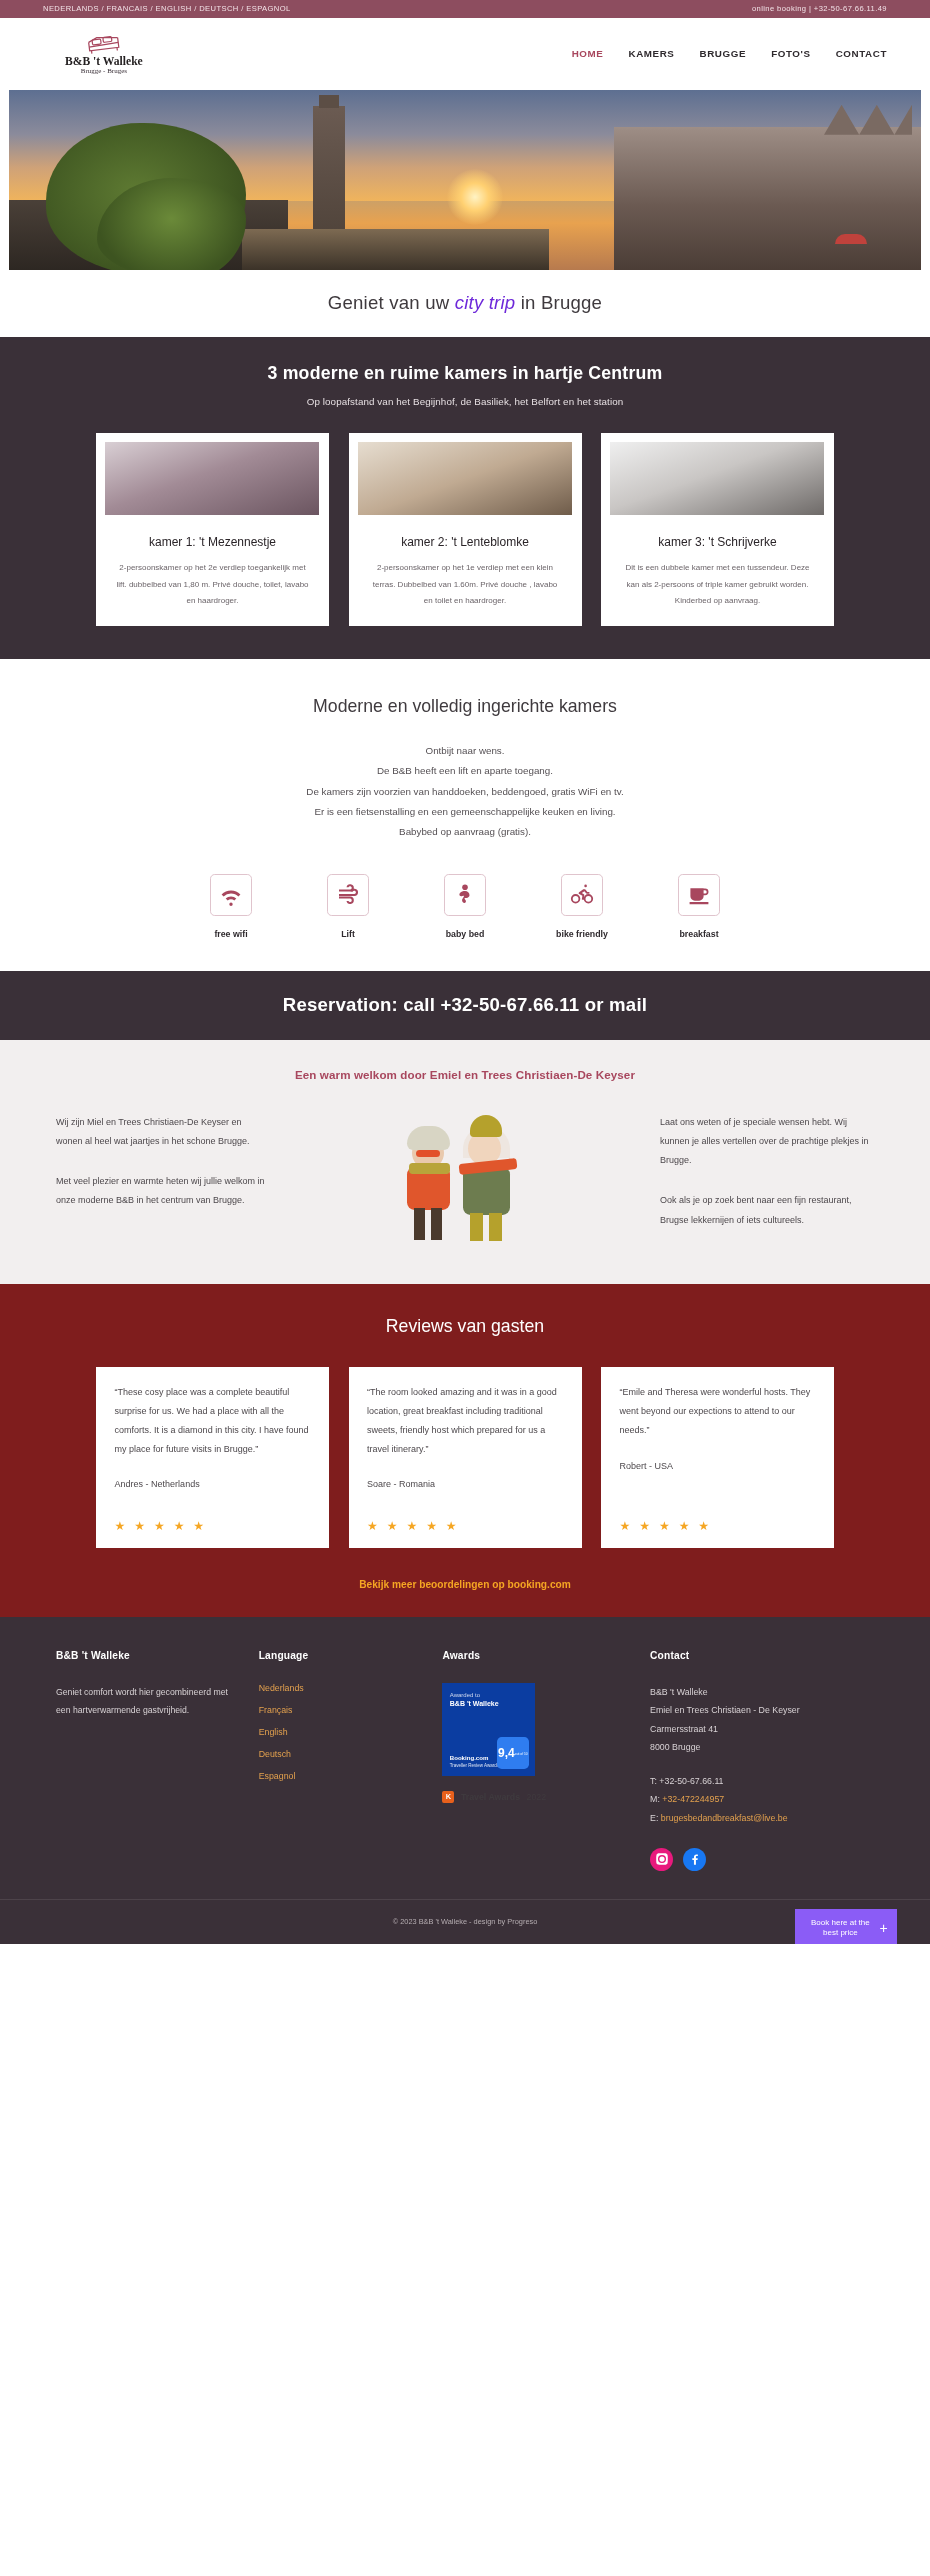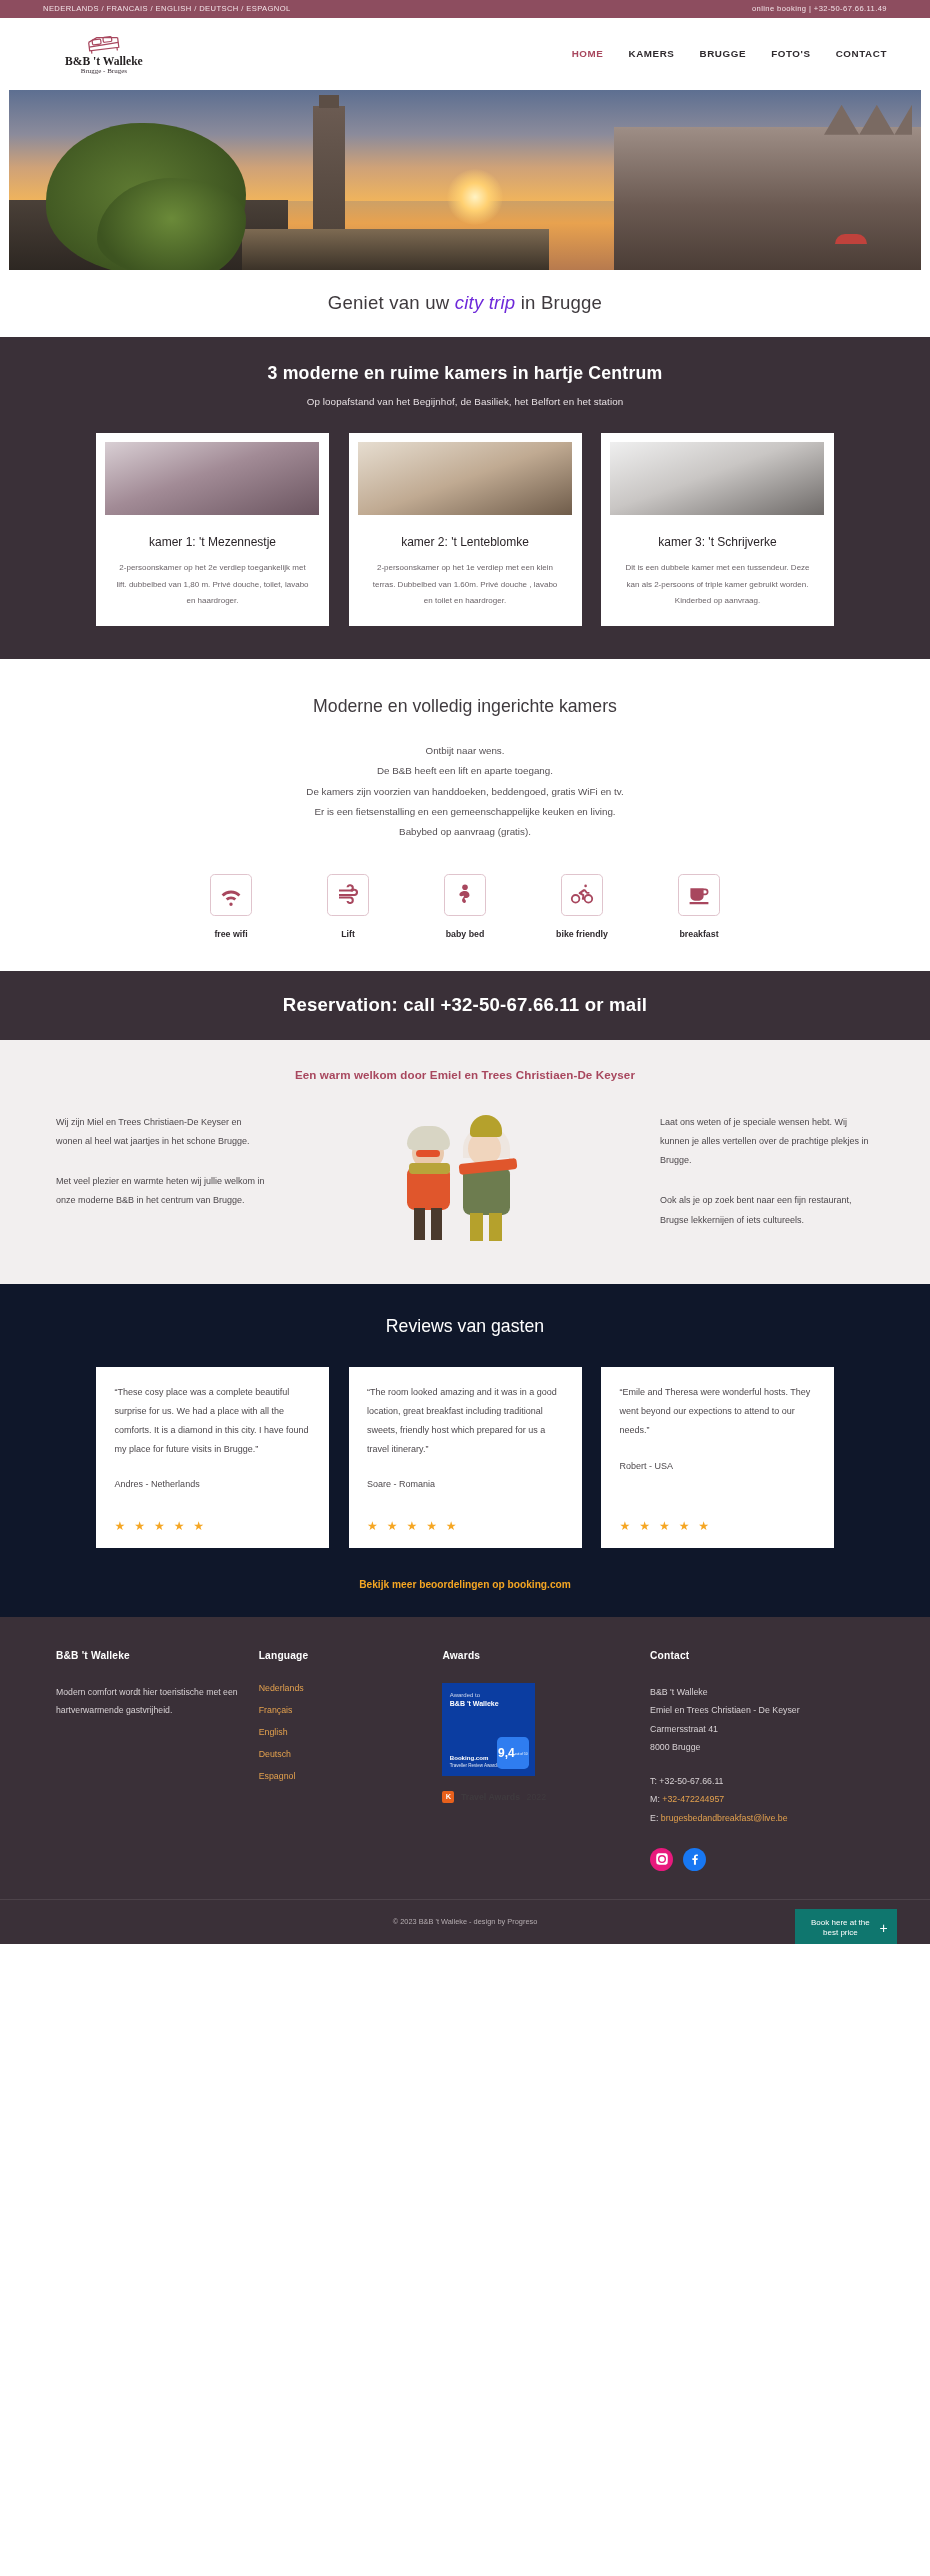--- a/index.html
+++ b/index.html
@@ -198,21 +198,21 @@
   .couple .legA2 { position:absolute; left:54px; top:95px; width:11px; height:32px; background:#4b3a2d; }
   .couple .headB { position:absolute; left:91px; top:18.6px; width:33px; height:35px; border-radius:50%; background:#f0d5bd; }
   .couple .hairB { position:absolute; left:86px; top:13px; width:47px; height:32px; border-radius:23px 23px 0 0; background:#eee6e0; }
   .couple .hatB { position:absolute; left:93px; top:1.9px; width:32px; height:22px; border-radius:16px 16px 3.7px 3.7px; background:#b5a12c; }
   .couple .bodyB { position:absolute; left:86px; top:54px; width:47px; height:48px; border-radius:7.4px; background:#6d7c4f; }
   .couple .scarfB { position:absolute; left:82px; top:48px; width:58px; height:11px; background:#e0562c; border-radius:3.7px; transform:rotate(-6deg); }
   .couple .legB { position:absolute; left:93px; top:100px; width:13px; height:28px; background:#b5a12c; }
   .couple .legB2 { position:absolute; left:112px; top:100px; width:13px; height:28px; background:#b5a12c; }
 
   
-  .reviews { background:#0f172a; padding: 32px 0 26px; }
+  .reviews { background:#7f1d1d; padding: 32px 0 26px; }
   .reviews h2 { text-align:center; color:#fff; font-size:17.7px; font-weight:normal; }
   .revgrid { display:flex; justify-content:center; gap:19.5px; margin-top:30px; }
   .revcard {
     width:233px; background:#fff; padding:16.7px 18.6px 15px; min-height:181px;
     display:flex; flex-direction:column;
   }
   .revcard .txt { font-size:9px; line-height:2.1; color:#4d484c; }
   .revcard .who { font-size:9px; color:#4d484c; margin-top:20.5px; }
   .revcard .stars { margin-top:auto; padding-top:16.7px; color:#f5a623; font-size:12px; letter-spacing:2.8px; }
   .revlink { text-align:center; margin-top:26px; }
@@ -255,21 +255,21 @@
   .soc { width:23px; height:23px; border-radius:50%; display:flex; align-items:center; justify-content:center; }
   .soc.ig { background:#e8197d; }
   .soc.fb { background:#1877f2; }
   .soc svg { width:14px; height:14px; fill:#fff; }
   .fbot {
     margin-top:28px; border-top:0.9px solid #4d434a; height:45px; display:flex;
     align-items:center; justify-content:center; position:relative;
   }
   .fbot .cr { font-size:7.4px; color:#b5adb1; }
   .bookbtn {
-    position:absolute; right:33px; top:9.3px; width:102px; height:39px; background:#0f766e;
+    position:absolute; right:33px; top:9.3px; width:102px; height:39px; background:#8b5cf6;
     color:#fff; font-size:8px; display:flex; align-items:center; justify-content:center;
     text-align:center; line-height:1.35; padding:0 18.6px 0 7.4px;
   }
   .bookbtn .plus { position:absolute; right:9.3px; font-size:14px; font-weight:300; }
 </style>
 </head>
 <body>
 
 <div class="topbar">
   <div class="langs">
@@ -462,21 +462,21 @@
   <div class="revlink">
     <a href="#">Bekijk meer beoordelingen op booking.com</a>
   </div>
 </div>
 
 <div class="footer">
   <div class="fgrid">
 
     <div class="fcol about">
       <h4>B&amp;B 't Walleke</h4>
-      <p>Modern comfort wordt hier toeristische met een hartverwarmende gastvrijheid.</p>
+      <p>Geniet comfort wordt hier gecombineerd met een hartverwarmende gastvrijheid.</p>
     </div>
 
     <div class="fcol lang">
       <h4>Language</h4>
       <a href="#">Nederlands</a>
       <a href="#">Français</a>
       <a href="#">English</a>
       <a href="#">Deutsch</a>
       <a href="#">Espagnol</a>
     </div>

